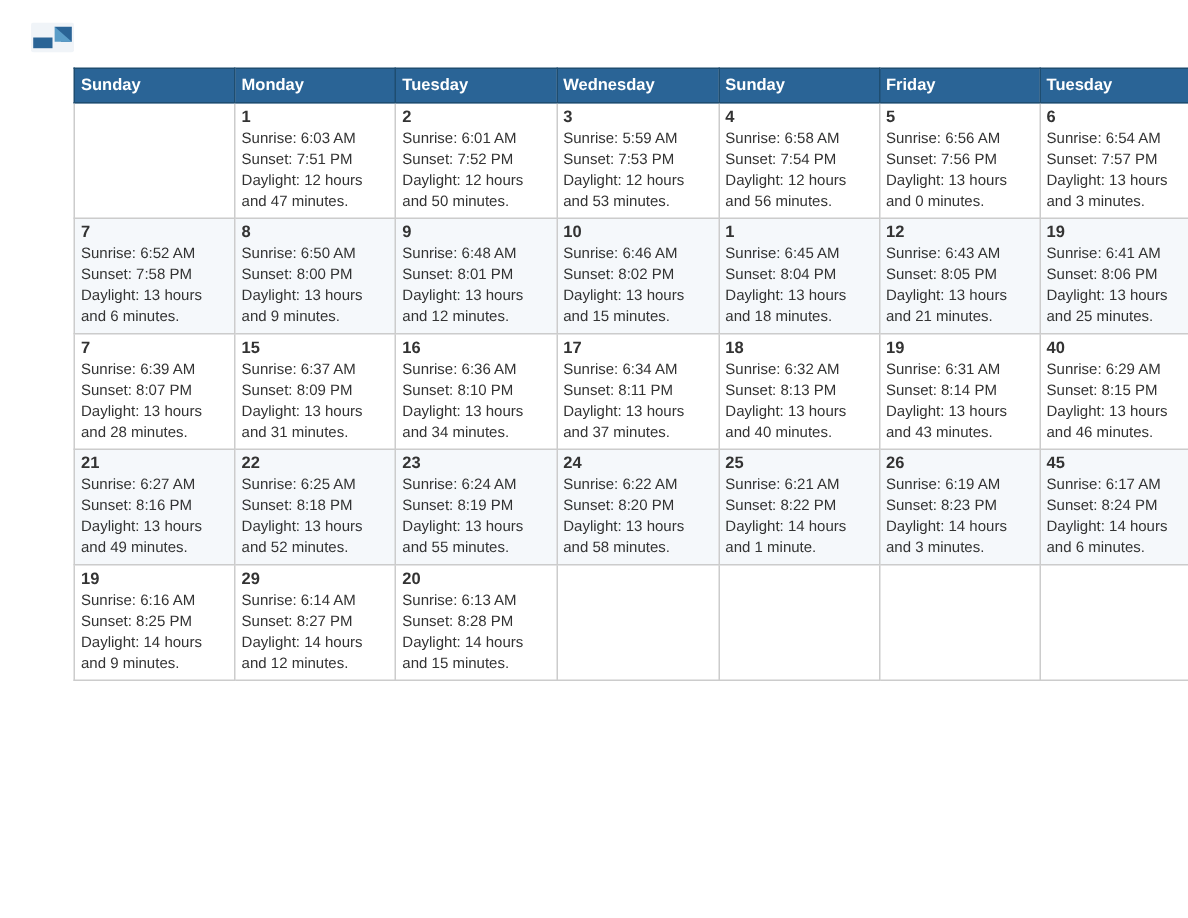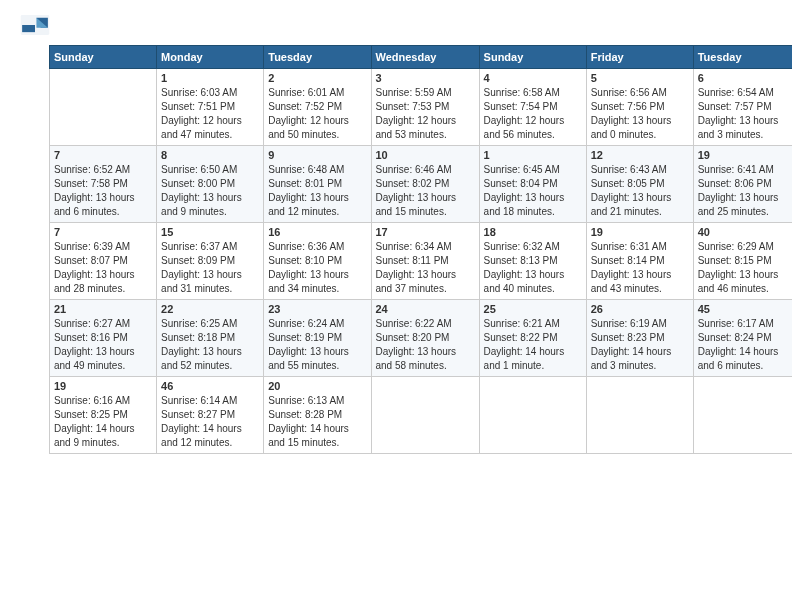--- a/index.html
+++ b/index.html
@@ -248,21 +248,21 @@
             <span class="day-num">45</span>
             <div class="day-info">Sunrise: 6:17 AM<br>Sunset: 8:24 PM<br>Daylight: 14 hours and 6 minutes.</div>
           </td>
         </tr>
         <tr>
           <td>
             <span class="day-num">19</span>
             <div class="day-info">Sunrise: 6:16 AM<br>Sunset: 8:25 PM<br>Daylight: 14 hours and 9 minutes.</div>
           </td>
           <td>
-            <span class="day-num">46</span>
+            <span class="day-num">29</span>
             <div class="day-info">Sunrise: 6:14 AM<br>Sunset: 8:27 PM<br>Daylight: 14 hours and 12 minutes.</div>
           </td>
           <td>
             <span class="day-num">20</span>
             <div class="day-info">Sunrise: 6:13 AM<br>Sunset: 8:28 PM<br>Daylight: 14 hours and 15 minutes.</div>
           </td>
           <td class="empty-cell"></td>
           <td class="empty-cell"></td>
           <td class="empty-cell"></td>
           <td class="empty-cell"></td>

